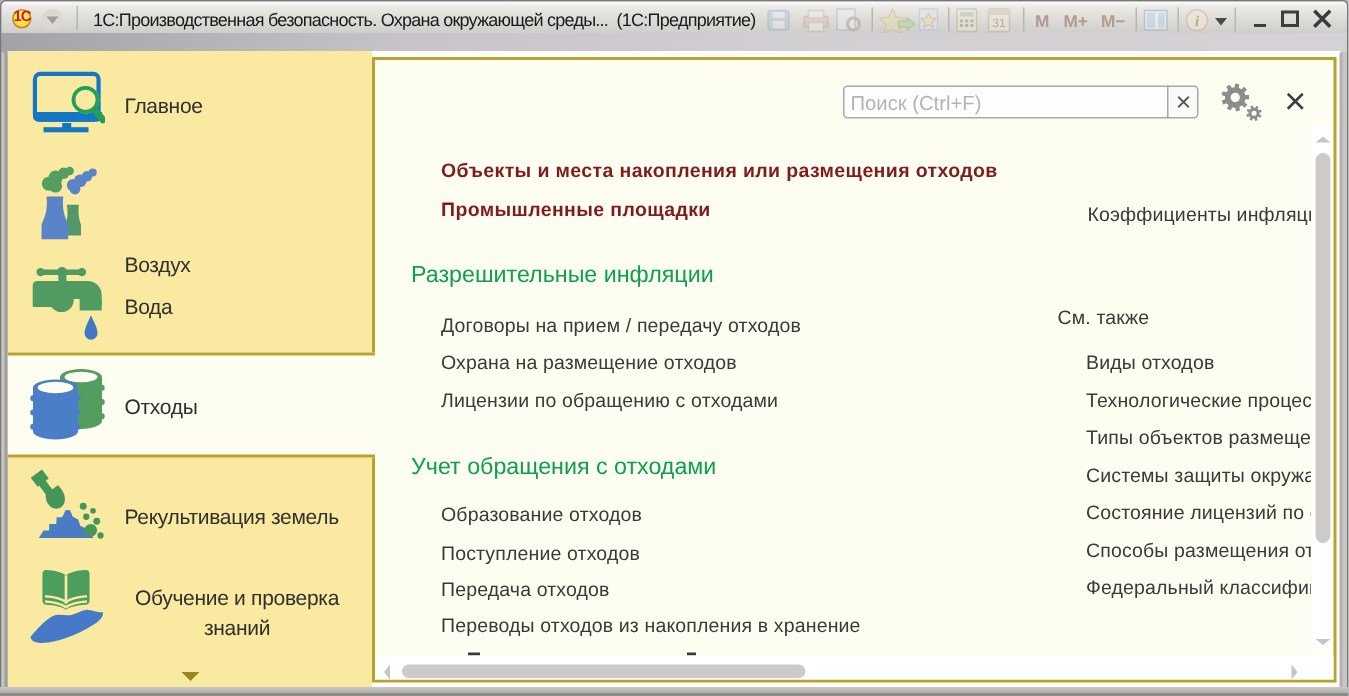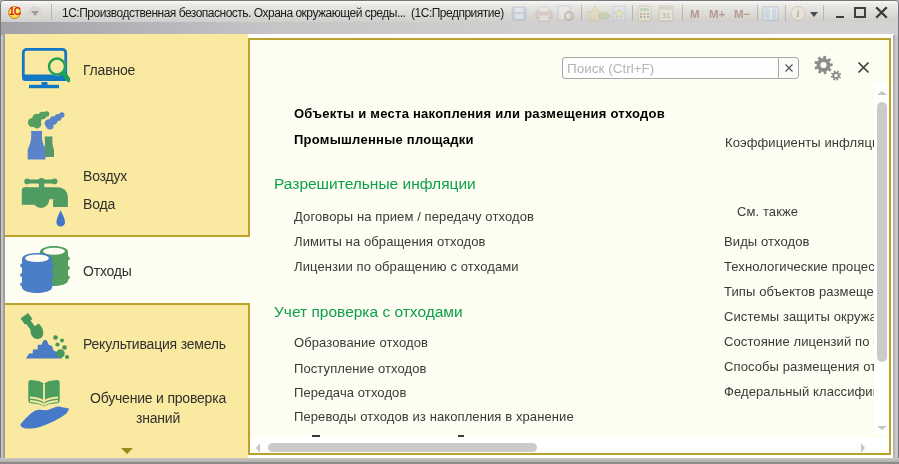--- a/index.html
+++ b/index.html
@@ -13,21 +13,21 @@
   background:linear-gradient(to right,#a3a2a8,#c6c4c7 30%,#d1cfd2 60%,#d4d2d5);}
 #sidebar{left:5px;top:34px;width:243px;height:424px;background:#f9e9a1;}
 #whiteband{left:248px;top:34px;width:646px;height:424px;background:#ffffff;}
 #panel{left:248px;top:38px;width:643px;height:417px;background:#fdfdf1;
   border:2px solid #b9a32b;box-sizing:border-box;}
 #bridge{left:5px;top:235px;width:245px;height:70px;background:#fdfdf1;
   border-top:2px solid #b9a32b;border-bottom:2px solid #b9a32b;box-sizing:border-box;}
 
 .mitem{left:83px;font-size:14px;letter-spacing:-0.2px;color:#30302e;}
 
-.blink{font-size:13px;font-weight:bold;letter-spacing:0.25px;color:#000000;white-space:nowrap;}
+.blink{font-size:13px;font-weight:bold;letter-spacing:0.25px;color:#7f1d1d;white-space:nowrap;}
 .link{font-size:13px;letter-spacing:0.1px;color:#3a3a38;white-space:nowrap;}
 .ghead{font-size:15.5px;color:#0da14c;white-space:nowrap;}
 
 #searchbox{left:562px;top:57px;width:217px;height:22px;background:#fffdfd;
   border:1px solid #a9a8a7;border-radius:3px 0 0 3px;box-sizing:border-box;}
 #searchtxt{left:567px;top:61px;font-size:13.5px;color:#b5b4b3;}
 #clearbtn{left:778px;top:57px;width:21px;height:22px;background:#fcf9f9;
   border:1px solid #a9a8a7;border-radius:0 3px 3px 0;box-sizing:border-box;}
 
 #vtrack{left:874px;top:83px;width:14px;height:351px;background:#ffffff;}
@@ -257,33 +257,33 @@
   <circle cx="24" cy="21.5" r="1.7" fill="#fdfdf1"></circle>
 </svg>
 <svg class="abs" style="left:857px;top:61px;" width="13" height="13" viewBox="0 0 13 13">
     <path d="M1.5 1.5l10 10M11.5 1.5l-10 10" stroke="#403f3e" stroke-width="1.7"></path>
   </svg>
 
 <div class="abs blink" style="left:294px;top:106px;">Объекты и места накопления или размещения отходов</div>
 <div class="abs blink" style="left:294px;top:132px;">Промышленные площадки</div>
 <div class="abs ghead" style="left:274px;top:175px;">Разрешительные инфляции</div>
 <div class="abs link" style="left:294px;top:208.5px;">Договоры на прием / передачу отходов</div>
-<div class="abs link" style="left:294px;top:234px;">Лимиты на обращения отходов</div>
+<div class="abs link" style="left:294px;top:234px;">Охрана на размещение отходов</div>
 <div class="abs link" style="left:294px;top:258.5px;">Лицензии по обращению с отходами</div>
-<div class="abs ghead" style="left:274px;top:303px;">Учет проверка с отходами</div>
+<div class="abs ghead" style="left:274px;top:303px;">Учет обращения с отходами</div>
 <div class="abs link" style="left:294px;top:335px;">Образование отходов</div>
 <div class="abs link" style="left:294px;top:360.5px;">Поступление отходов</div>
 <div class="abs link" style="left:294px;top:384.5px;">Передача отходов</div>
 <div class="abs link" style="left:294px;top:408.5px;">Переводы отходов из накопления в хранение</div>
 <div class="abs" style="left:312px;top:435px;width:8px;height:2px;background:#3a3a38;"></div>
 <div class="abs" style="left:458px;top:435px;width:6px;height:2px;background:#3a3a38;"></div>
 
 <div class="abs" style="left:705px;top:100px;width:169px;height:330px;overflow:hidden;">
   <div class="abs link" style="left:20px;top:35px;">Коэффициенты инфляции</div>
-  <div class="abs link" style="left:0px;top:104px;margin-left:32px;">См. также</div>
+  <div class="abs link" style="left:0px;top:104px;">См. также</div>
   <div class="abs link" style="left:19px;top:134px;">Виды отходов</div>
   <div class="abs link" style="left:19px;top:159px;">Технологические процессы</div>
   <div class="abs link" style="left:19px;top:184px;">Типы объектов размещения</div>
   <div class="abs link" style="left:19px;top:209px;">Системы защиты окружающей</div>
   <div class="abs link" style="left:19px;top:234px;">Состояние лицензий по обращ</div>
   <div class="abs link" style="left:19px;top:259px;">Способы размещения отходов</div>
   <div class="abs link" style="left:19px;top:284px;">Федеральный классификацио</div>
 </div>
 
 <div class="abs" id="vtrack"></div>

